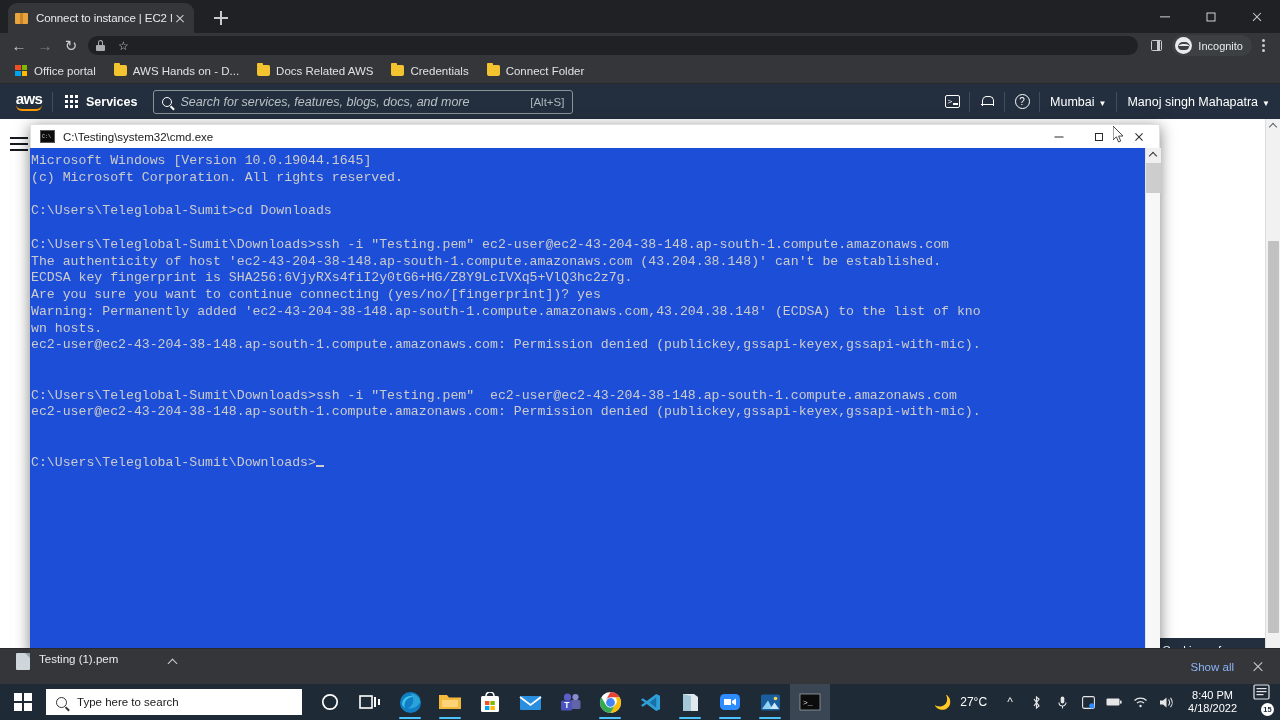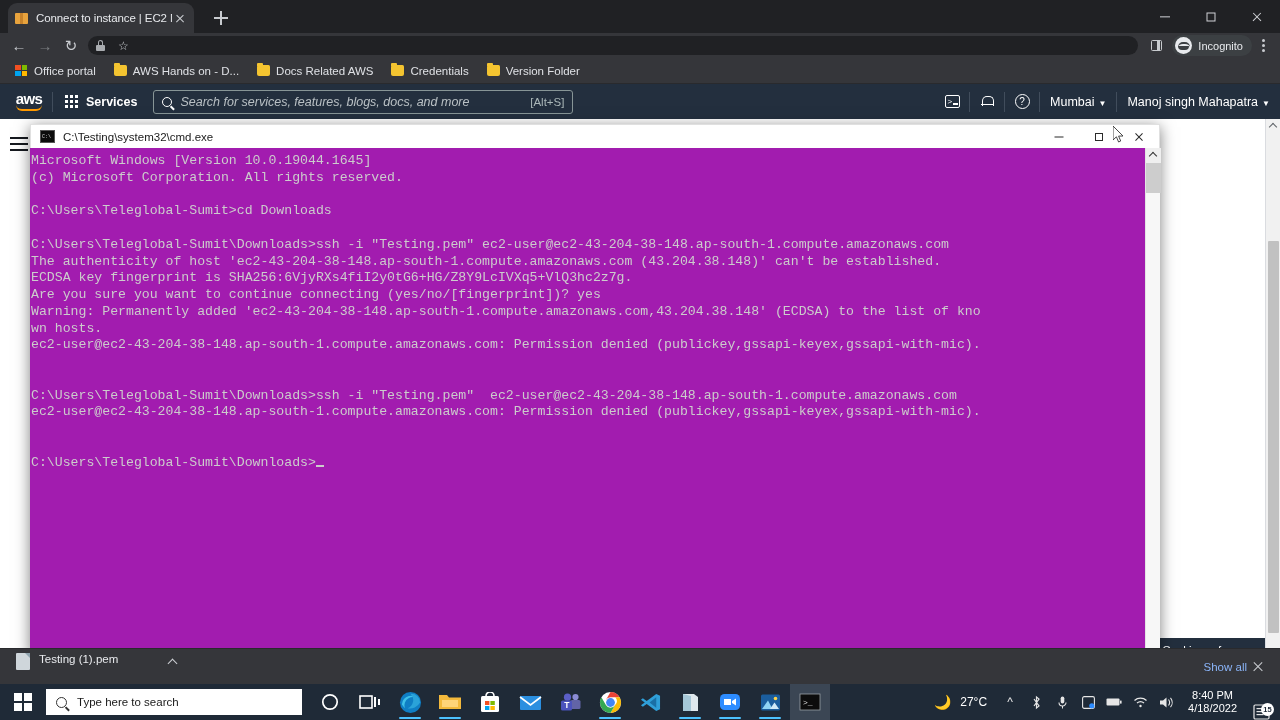--- a/index.html
+++ b/index.html
@@ -240,21 +240,21 @@
   .cw-close i { width: 10px; height: 1px; background: #2b2b2b; transform: translate(-50%,-50%) rotate(45deg); }
   .cw-close i.b { transform: translate(-50%,-50%) rotate(-45deg); }
 
   .cursor-arrow {
     position: absolute; left: 1113px; top: 126px; width: 11px; height: 17px; z-index: 40;
     pointer-events: none;
   }
 
   .cmd-body {
     position: absolute; left: 0; top: 24px; width: 1130px; height: 506px;
-    background: #a21caf; overflow: hidden;
+    background: #1d4ed8; overflow: hidden;
   }
   .cmd-text {
     position: absolute; left: 1px; top: 5px; width: 1118px;
     font-family: "Liberation Mono", "DejaVu Sans Mono", monospace;
     font-size: 13.2px; line-height: 16.75px; color: #ccc;
     white-space: pre; letter-spacing: 0px;
   }
   .cmd-caret {
     display: inline-block; width: 8px; height: 2px; background: #ccc;
     vertical-align: -1px;
@@ -282,21 +282,21 @@
   .dl-fileico {
     width: 14px; height: 17px; background: #cfd6db; border-radius: 1px;
     position: relative; flex: 0 0 14px; margin-right: 9px;
   }
   .dl-fileico:after { content:""; position:absolute; right:0; top:0; border-width: 0 5px 5px 0;
     border-style: solid; border-color: transparent #8fa2ad transparent transparent; }
   .dl-name { font-size: 11.5px; color: #e8eaed; flex: 1 1 auto; white-space: nowrap; }
   .dl-chevron { width: 18px; height: 18px; position: relative; cursor: pointer; margin-left: 16px; }
   .dl-chevron:after { content:""; position:absolute; left:5px; top:7px; width:6px; height:6px;
     border-left: 1.4px solid #cdd0d4; border-top: 1.4px solid #cdd0d4; transform: rotate(45deg); }
-  .dl-right { margin-left: auto; display: flex; align-items: center; gap: 3px; padding-right: 14px; }
+  .dl-right { margin-left: auto; display: flex; align-items: center; gap: 16px; padding-right: 14px; }
   .dl-showall { font-size: 11.5px; color: #8ab4f8; cursor: pointer; }
   .dl-close { width: 16px; height: 16px; position: relative; cursor: pointer; }
   .dl-close:before, .dl-close:after { content:""; position:absolute; left:2px; top:7.5px;
     width: 12px; height: 1.3px; background: #cdd0d4; }
   .dl-close:before { transform: rotate(45deg); }
   .dl-close:after { transform: rotate(-45deg); }
 
   
   .taskbar {
     position: absolute; left: 0; top: 684px; width: 1280px; height: 36px;
@@ -322,21 +322,21 @@
   .tb-app.running:after { content:""; position:absolute; bottom:1px; left:9px; width:22px; height:2.5px;
     background:#4cc2ff; border-radius:2px; }
   .tb-tray { margin-left: auto; display: flex; align-items: center; gap: 0; padding-right: 4px; }
   .tray-ic { width: 26px; height: 36px; display: flex; align-items: center; justify-content: center;
     color: #e6e6e6; cursor: pointer; font-size: 12px; }
   .tray-temp { display: flex; align-items: center; gap: 8px; padding: 0 10px; cursor: pointer; }
   .tray-temp .moon { font-size: 14px; color: #ffd24a; }
   .tray-temp .t { font-size: 12px; color: #fff; }
   .tray-clock { text-align: center; padding: 0 9px; cursor: pointer; line-height: 13px; }
   .tray-clock div { font-size: 11px; color: #fff; }
-  .tray-notif { width: 30px; height: 36px; display:flex; align-items:flex-end; justify-content:center;
+  .tray-notif { width: 30px; height: 36px; display:flex; align-items:flex-start; justify-content:center;
     position: relative; cursor: pointer; }
   .notif-badge { position: absolute; right: 2px; bottom: 4px; width: 13px; height: 13px;
     border-radius: 50%; background: #fff; color: #1f2a37; font-size: 7.5px;
     display:flex; align-items:center; justify-content:center; font-weight: bold; }
   svg { display: block; }
 </style>
 </head>
 <body>
 
 <div id="root">
@@ -408,21 +408,21 @@
     <div class="bm">
       <span class="bm-ico folder-ico"></span>
       <span class="bm-label">Docs Related AWS</span>
     </div>
     <div class="bm">
       <span class="bm-ico folder-ico"></span>
       <span class="bm-label">Credentials</span>
     </div>
     <div class="bm">
       <span class="bm-ico folder-ico"></span>
-      <span class="bm-label">Version Folder</span>
+      <span class="bm-label">Connect Folder</span>
     </div>
   </div>
 
   <div class="page">
 
     <div class="aws-header">
       <div class="aws-logo">
         <span class="wordmark">aws</span>
         <span class="swoosh"></span>
       </div>

